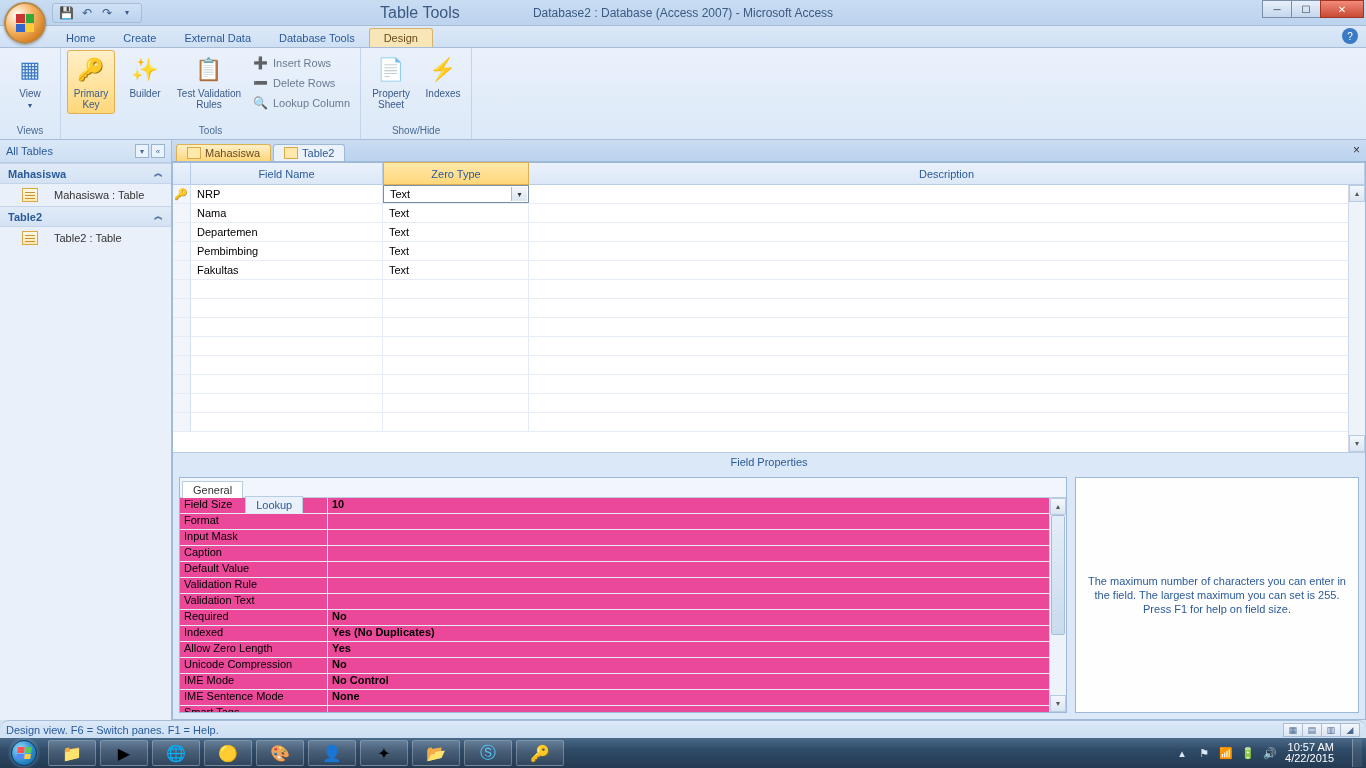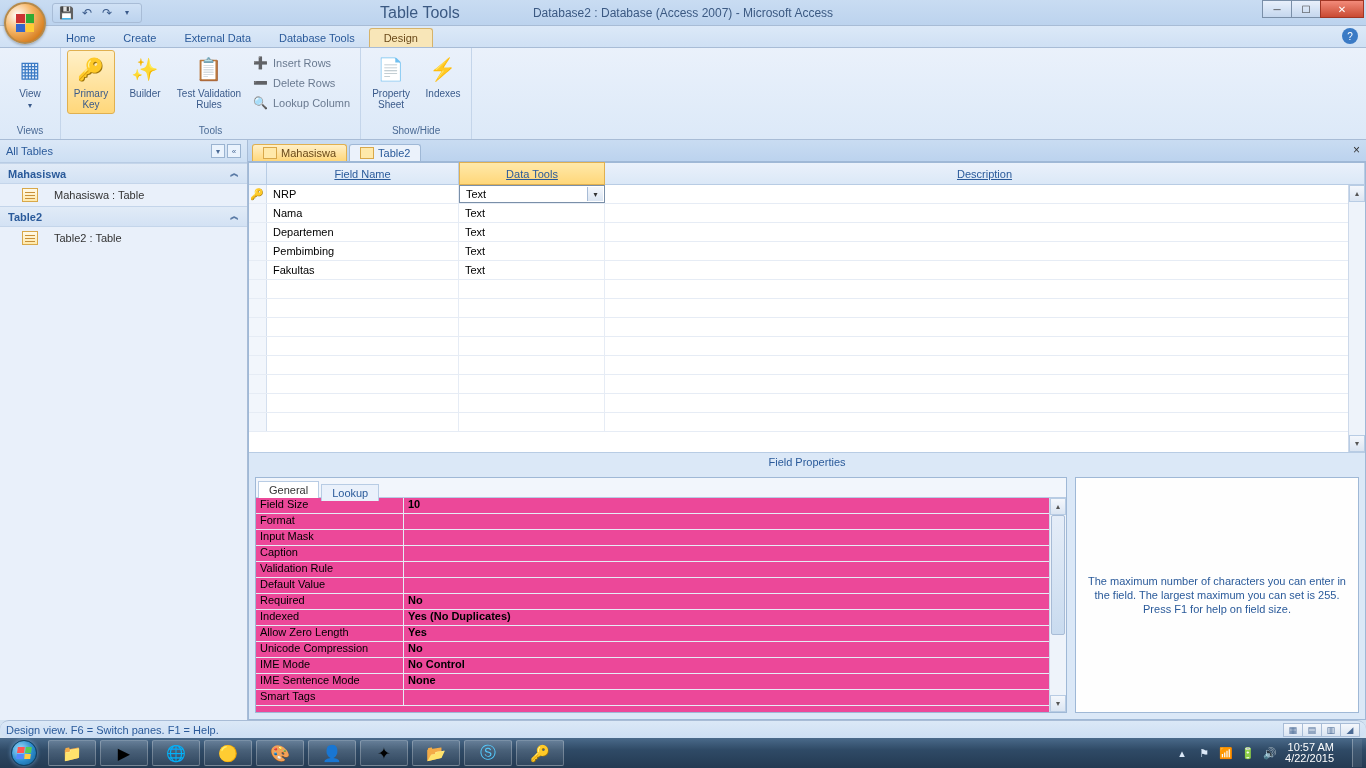--- a/index.html
+++ b/index.html
@@ -35,21 +35,21 @@
 .bigbtn { display:flex; flex-direction:column; align-items:center; justify-content:flex-start; width:48px; padding-top:4px; gap:2px; }
 .bigbtn .ico { width:32px;height:32px; display:flex; align-items:center;justify-content:center; font-size:22px; }
 .bigbtn .txt { font-size:10px; text-align:center; line-height:11px; color:#3a5a8a; }
 .bigbtn.highlight { background:linear-gradient(#fff0c8,#ffd77a); border:1px solid #e0b050; border-radius:3px; padding:3px 2px; }
 .smallbtns { display:flex; flex-direction:column; gap:2px; padding-top:4px;}
 .smallbtn { display:flex; align-items:center; gap:4px; padding:1px 4px; color:#6a7a90;}
 .smallbtn .ic { width:16px;height:16px;display:inline-flex;align-items:center;justify-content:center;font-size:12px;}
 
 
 .body { display:flex; height: calc(768px - 26px - 22px - 92px - 18px - 30px); }
-.navpane { width: 248px; background:#e9f0fa; border-right:1px solid #a8bcd6; display:flex; flex-direction:column;}
+.navpane { width: 172px; background:#e9f0fa; border-right:1px solid #a8bcd6; display:flex; flex-direction:column;}
 .nav-hdr { background:linear-gradient(#dbe8f7,#cddff3); border-bottom:1px solid #b8cce4; padding:4px 6px; color:#2a5a9a; display:flex; align-items:center; justify-content:space-between;}
 .nav-hdr .arrows { display:flex; gap:2px; }
 .nav-hdr .arrows span { width:14px;height:14px;border:1px solid #9ab3d0;background:#eaf3fd;display:inline-flex;align-items:center;justify-content:center;font-size:8px;color:#4a6a95;}
 .nav-grp { }
 .nav-grp .ghdr { background:linear-gradient(#e1ebf7,#d3e2f4); border-top:1px solid #c4d5ea; border-bottom:1px solid #c4d5ea; padding:3px 8px; color:#2a5a9a; font-weight:600; display:flex;justify-content:space-between;align-items:center;}
 .nav-grp .ghdr .chev{font-size:9px;color:#5a7aa5;}
 .nav-item { padding:4px 8px 4px 22px; display:flex; align-items:center; gap:16px; color:#333;}
 .nav-item .tico { width:16px;height:14px;border:1px solid #d8a84a;background:linear-gradient(#fffae8,#ffe9aa); position:relative;}
 .nav-item .tico::before{content:"";position:absolute;left:2px;right:2px;top:3px;height:1px;background:#c89038;box-shadow:0 3px 0 #c89038, 0 6px 0 #c89038;}
 
@@ -58,21 +58,21 @@
 .doc-tabs { height:22px; background:linear-gradient(#c9dcf2,#bcd3ee); display:flex; align-items:flex-end; padding-left:4px; border-bottom:1px solid #9fb8d6; position:relative;}
 .doc-tabs .dtab { display:flex;align-items:center;gap:4px; padding:2px 10px; border:1px solid #9fb8d6; border-bottom:none; background:#ebf2fb; border-radius:3px 3px 0 0; margin-right:2px; color:#2a5a9a;}
 .doc-tabs .dtab.active { background:linear-gradient(#fff0c8,#ffd77a); border-color:#e0b050; color:#6a4a1a;}
 .doc-tabs .dtab .tico2 { width:14px;height:12px;border:1px solid #d8a84a;background:#ffe9aa;}
 .doc-tabs .closex { position:absolute; right:6px; top:3px; font-size:12px; color:#333;}
 
 
 .design-area { flex:1; display:flex; flex-direction:column; background:#fff; border:1px solid #9fb8d6; margin:0; }
 .dgrid-hdr { display:flex; height:22px; background:linear-gradient(#eaf1fb,#dbe8f7); border-bottom:1px solid #b8cce4;}
 .dgrid-hdr .rowsel { width:18px; border-right:1px solid #b8cce4;}
-.dgrid-hdr .col { border-right:1px solid #b8cce4; display:flex;align-items:center;justify-content:center;color:#2a5a9a;text-decoration:underline;}
+.dgrid-hdr .col { border-right:1px solid #b8cce4; display:flex;align-items:center;justify-content:center;color:#2a5a9a;}
 .col-fn { width:192px; } .col-dt { width:146px; } .col-desc { flex:1; }
 .dgrid-hdr .col-dt { background:linear-gradient(#ffe9aa,#ffd77a); border:1px solid #e0b050; margin:-1px 0;}
 .dgrid-rows { flex:1; overflow:hidden; position:relative;}
 .drow { display:flex; height:19px; border-bottom:1px solid #e6ecf5;}
 .drow .rsel { width:18px; border-right:1px solid #d4dfee; background:#f2f6fc; display:flex;align-items:center;justify-content:center;}
 .drow .cell { border-right:1px solid #e6ecf5; padding:1px 6px; display:flex;align-items:center;}
 .drow .cell.fn { width:192px; }
 .drow .cell.dt { width:146px; position:relative;}
 .drow .cell.desc { flex:1; }
 .drow.sel .cell.dt { border:1px solid #7a8fa8; background:#fff; }
@@ -81,21 +81,21 @@
 .dgrid-scroll { position:absolute; right:0; top:0; bottom:0; width:17px; background:#eef3fa; border-left:1px solid #cdd9ea;}
 .dgrid-scroll .up, .dgrid-scroll .dn { height:17px;background:linear-gradient(#f4f7fc,#dbe5f2);border:1px solid #b8cce4;display:flex;align-items:center;justify-content:center;font-size:8px;color:#555;}
 .dgrid-scroll .dn { position:absolute;bottom:0;left:0;right:0;}
 
 
 .fp-title { text-align:center; color:#2a5a9a; padding:3px 0; background:#dbe8f7; border-top:1px solid #b8cce4;}
 .fp-area { display:flex; background:#dbe8f7; padding:6px; gap:8px; height:248px;}
 .fp-left { flex:1; background:#ec4899; border:1px solid #9fb8d6; display:flex; flex-direction:column;}
 .fp-tabs { display:flex; padding:2px 2px 0 2px; background:#f2f6fc; border-bottom:1px solid #b8cce4;}
 .fp-tabs .ft { padding:2px 10px; border:1px solid #b8cce4; background:#fff; border-bottom:none; margin-right:2px; color:#333; position:relative; top:1px;}
-.fp-tabs .ft.inactive { background:#eaf1fb; color:#2a5a9a; top:4px;}
+.fp-tabs .ft.inactive { background:#eaf1fb; color:#2a5a9a; top:16px;}
 .fp-grid { flex:1; overflow:hidden; position:relative;}
 .fprow { display:flex; height:16px; border-bottom:1px solid #e6ecf5;}
 .fprow .k { width:148px; padding:0 4px; border-right:1px solid #e6ecf5;}
 .fprow .v { flex:1; padding:0 4px;font-weight:bold;}
 .fp-right { width:284px; background:#fefefe; border:1px solid #9fb8d6; display:flex; align-items:center; justify-content:center; padding:10px; text-align:center; color:#2a5a9a; font-size:11px; line-height:14px;}
 .fp-scroll { position:absolute; right:0; top:0; bottom:0; width:17px; background:#eef3fa; border-left:1px solid #cdd9ea;}
 .fp-scroll .up,.fp-scroll .dn{height:17px;background:linear-gradient(#f4f7fc,#dbe5f2);border:1px solid #b8cce4;display:flex;align-items:center;justify-content:center;font-size:8px;color:#555;}
 .fp-scroll .dn{position:absolute;bottom:0;left:0;right:0;}
 .fp-scroll .thumb{position:absolute;top:17px;left:1px;right:1px;height:120px;background:linear-gradient(#e5edf8,#c9dbef);border:1px solid #a8bcd6;border-radius:2px;}
 
@@ -258,21 +258,21 @@
           <span class="tico2"></span>
           <span>Table2</span>
         </div>
       <span class="closex">×</span>
     </div>
 
     <div class="design-area">
       <div class="dgrid-hdr">
         <div class="rowsel"></div>
         <div class="col col-fn">Field Name</div>
-        <div class="col col-dt">Data Tools</div>
+        <div class="col col-dt">Zero Type</div>
         <div class="col col-desc">Description</div>
       </div>
       <div class="dgrid-rows" id="dgrid-rows">
         <div class="drow sel">
             <div class="rsel">
               <span class="pk">🔑</span>
             </div>
             <div class="cell fn">NRP</div>
             <div class="cell dt">Text<span class="dd">▾</span></div>
             <div class="cell desc"></div>
@@ -373,25 +373,29 @@
               </div>
               <div class="fprow">
                 <div class="k">Input Mask</div>
                 <div class="v"></div>
               </div>
               <div class="fprow">
                 <div class="k">Caption</div>
                 <div class="v"></div>
               </div>
               <div class="fprow">
+                <div class="k">Default Value</div>
+                <div class="v"></div>
+              </div>
+              <div class="fprow">
                 <div class="k">Validation Rule</div>
                 <div class="v"></div>
               </div>
               <div class="fprow">
-                <div class="k">Default Value</div>
+                <div class="k">Validation Text</div>
                 <div class="v"></div>
               </div>
               <div class="fprow">
                 <div class="k">Required</div>
                 <div class="v">No</div>
               </div>
               <div class="fprow">
                 <div class="k">Indexed</div>
                 <div class="v">Yes (No Duplicates)</div>
               </div>

